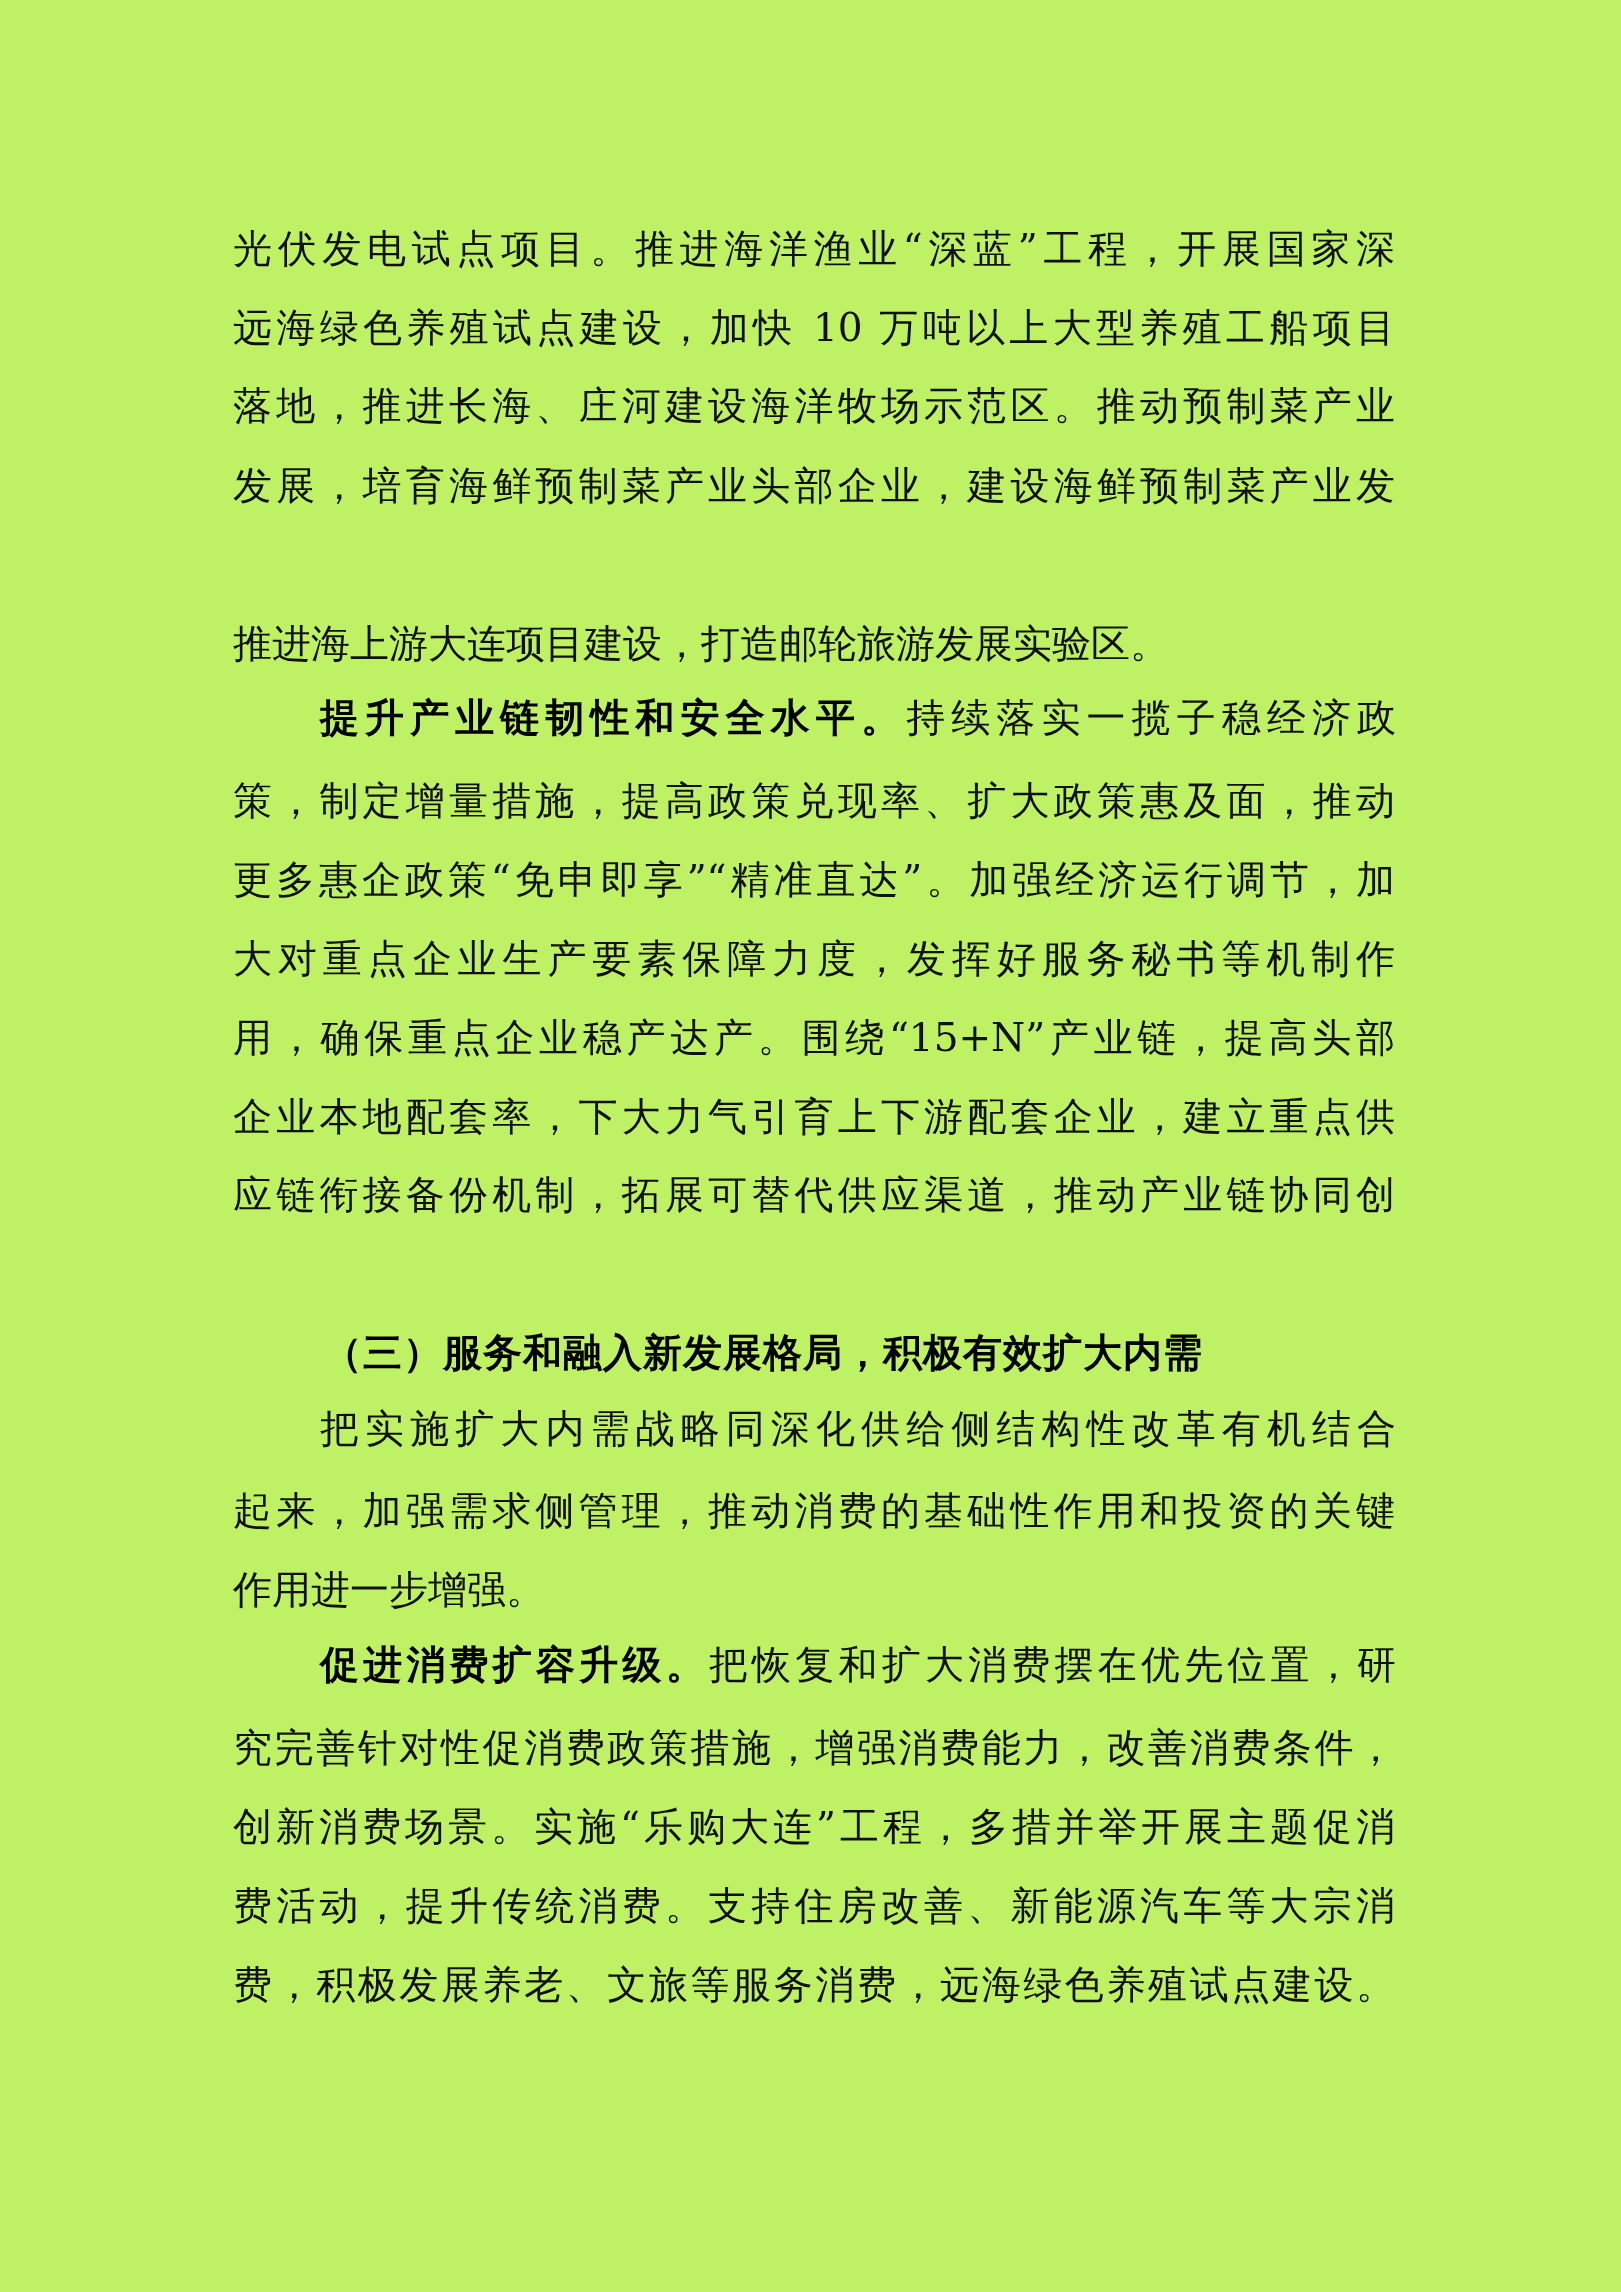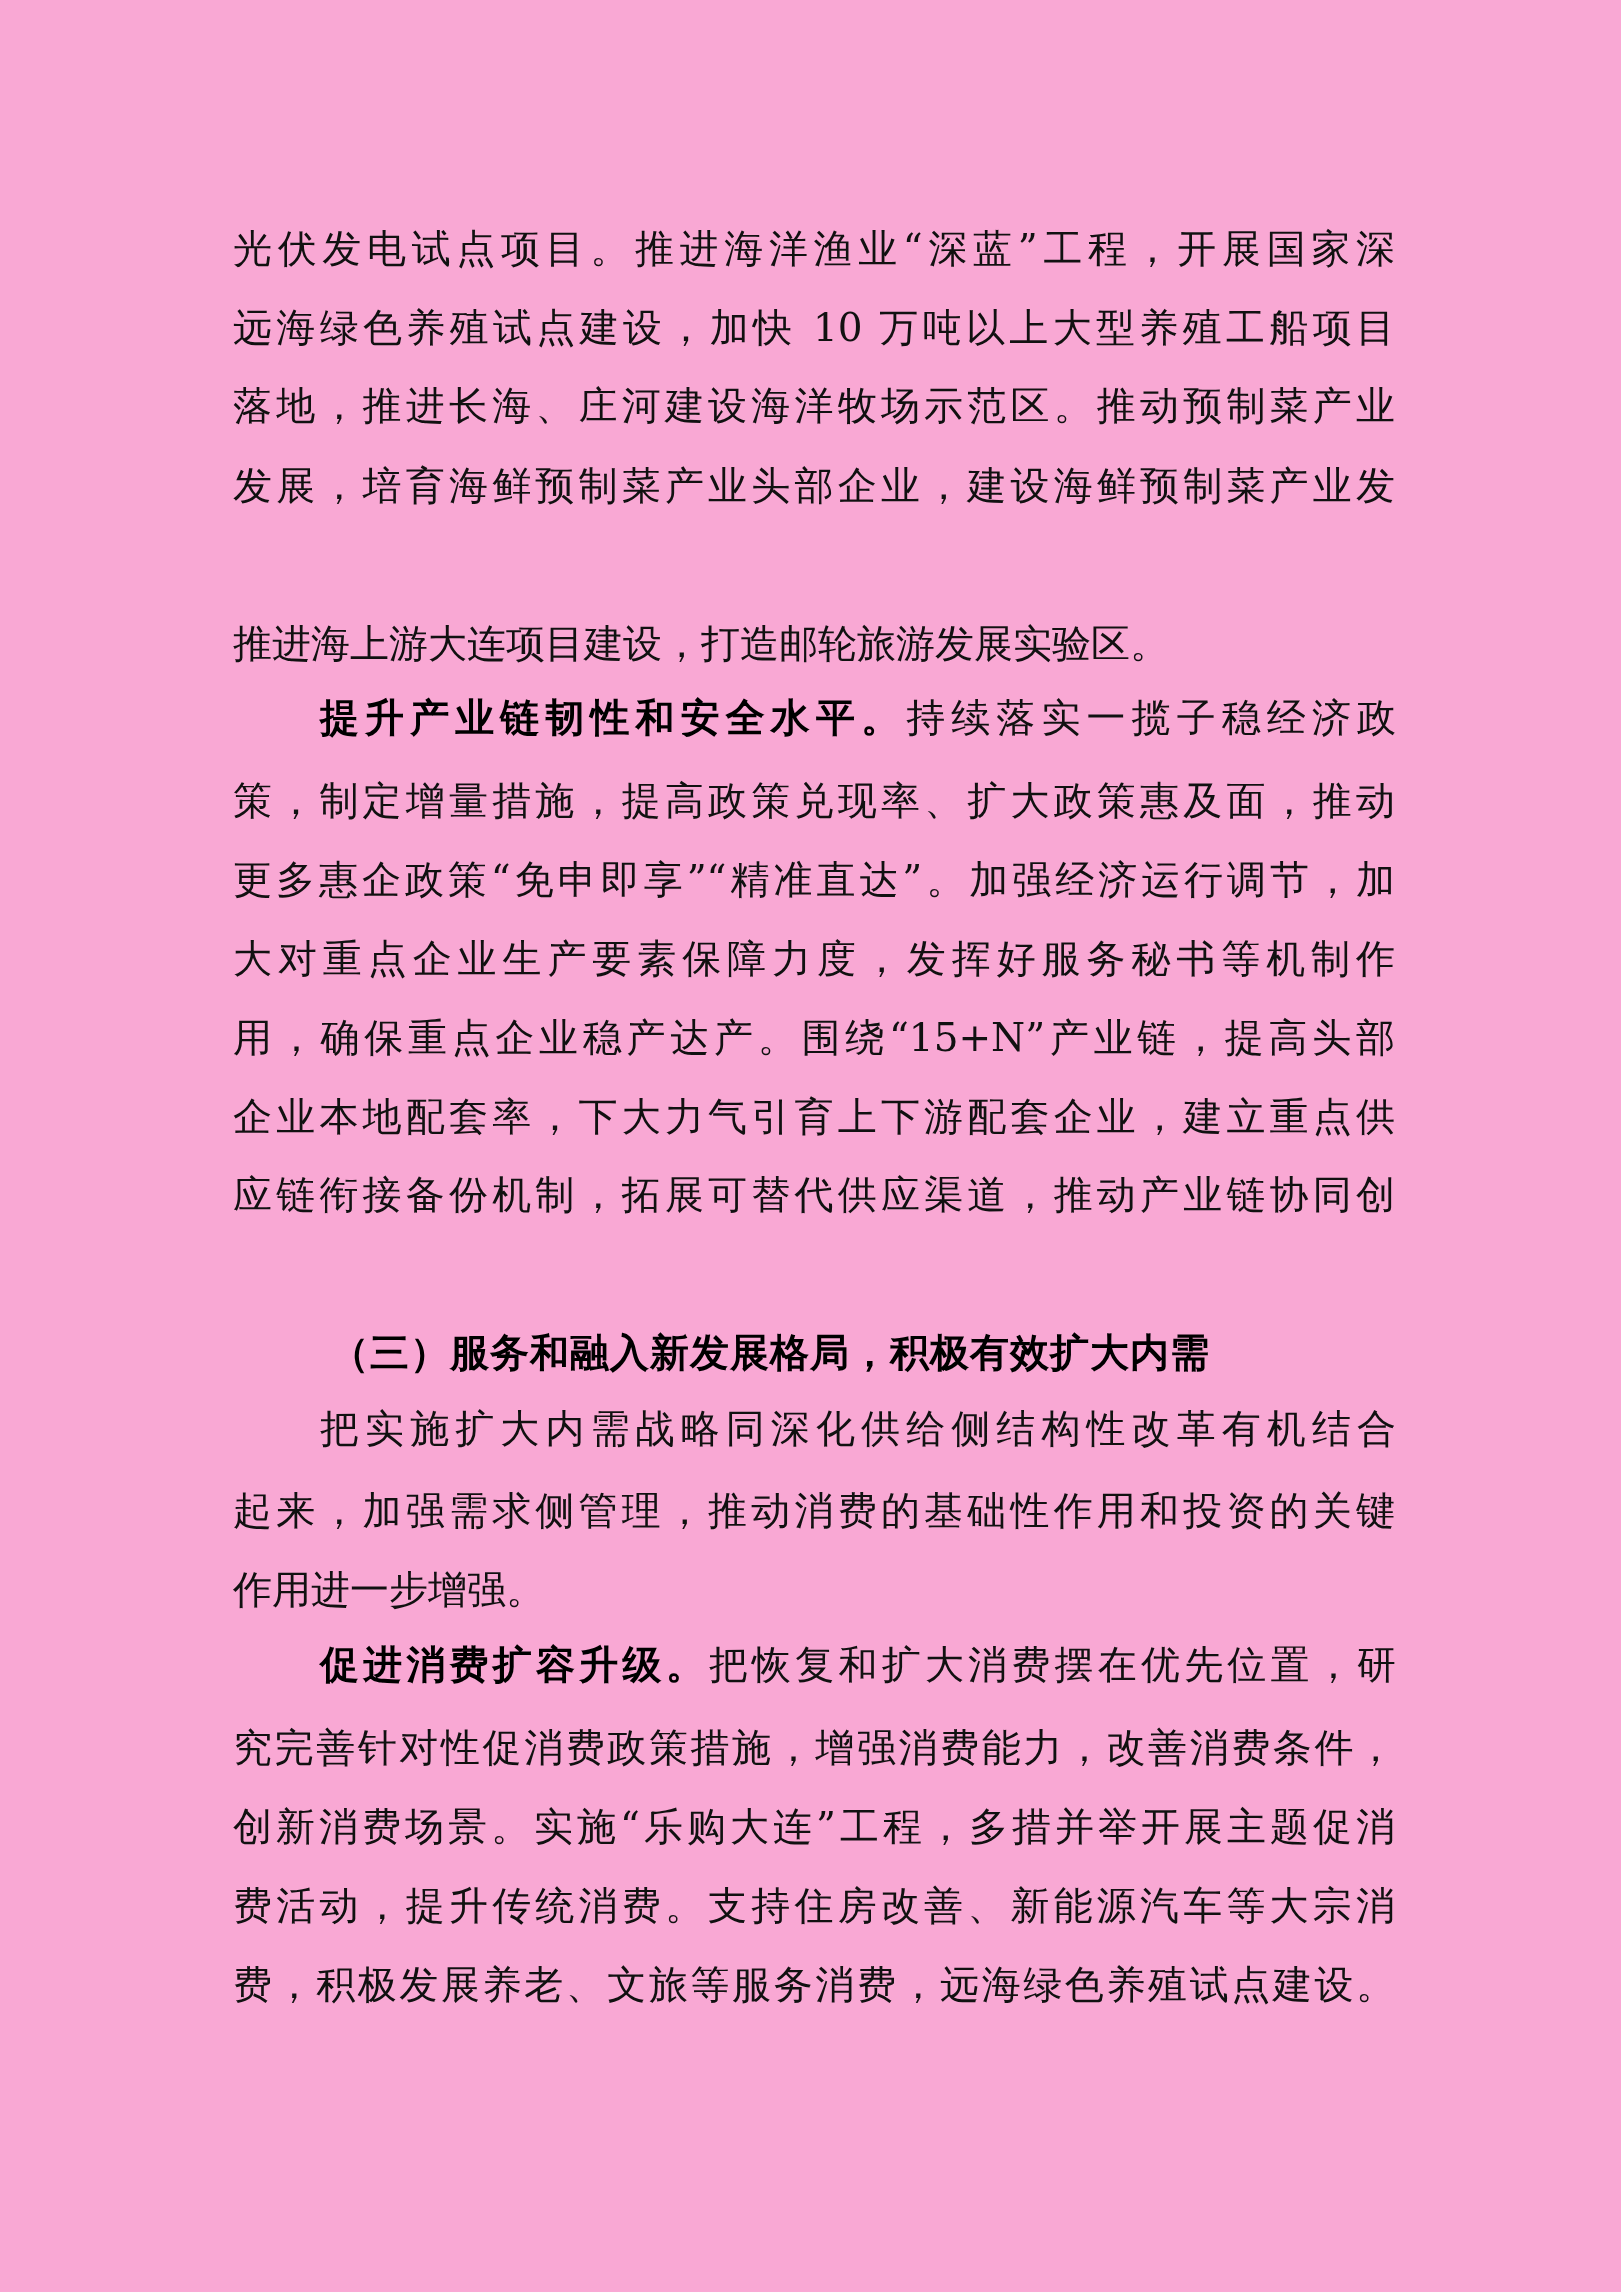--- a/index.html
+++ b/index.html
@@ -1,17 +1,17 @@
 <!DOCTYPE html>
 <html><head>
 <meta charset="utf-8">
 <style>
   html, body { margin: 0; padding: 0; background: #ffffff; }
   body { width: 1621px; height: 2293px; position: relative; overflow: hidden; }
-  .page { position: absolute; left: 0; top: 0; width: 1621px; height: 2293px; background: #f9a8d4; }
+  .page { position: absolute; left: 0; top: 0; width: 1621px; height: 2293px; background: #bef264; }
   .line {
     position: absolute;
     left: 233px;
     width: 1162px;
     height: 59px;
     line-height: 59px;
     font-family: "DejaVu Serif", "Liberation Serif", serif;
     font-size: 39px;
     color: #111;
     white-space: nowrap;
@@ -26,21 +26,20 @@
     position: absolute;
     left: 323px;
     height: 59px;
     line-height: 59px;
     font-family: "DejaVu Serif", "Liberation Serif", serif;
     font-size: 39px;
     font-weight: bold;
     color: #000;
     white-space: nowrap;
     letter-spacing: 1px;
-    margin-left: 7px;
   }
   .page-number {
     position: absolute;
     left: 0; width: 1621px;
     top: 2169px;
     text-align: center;
     font-family: "Liberation Serif", serif;
     font-size: 31px;
     color: #000;
   }

